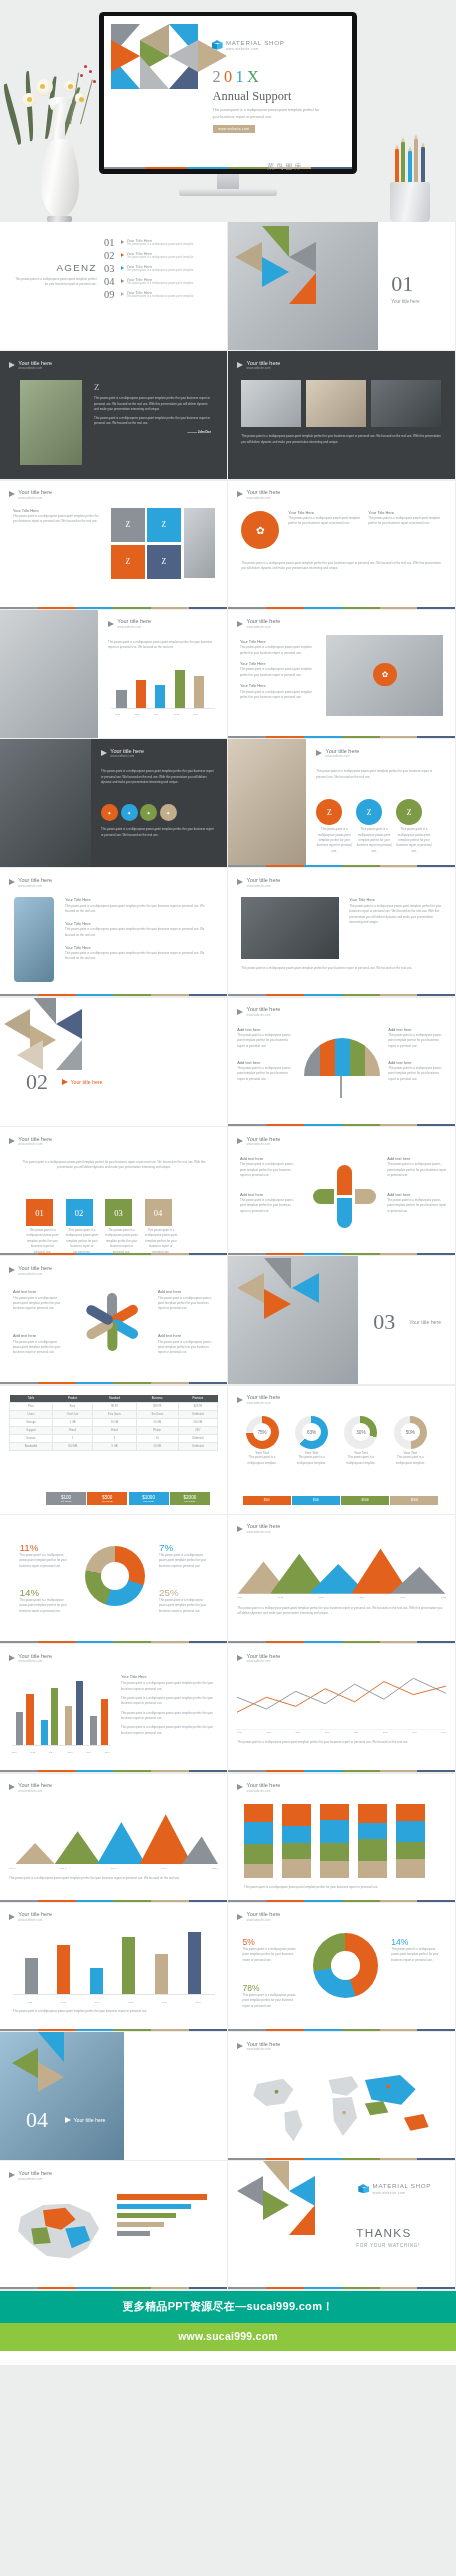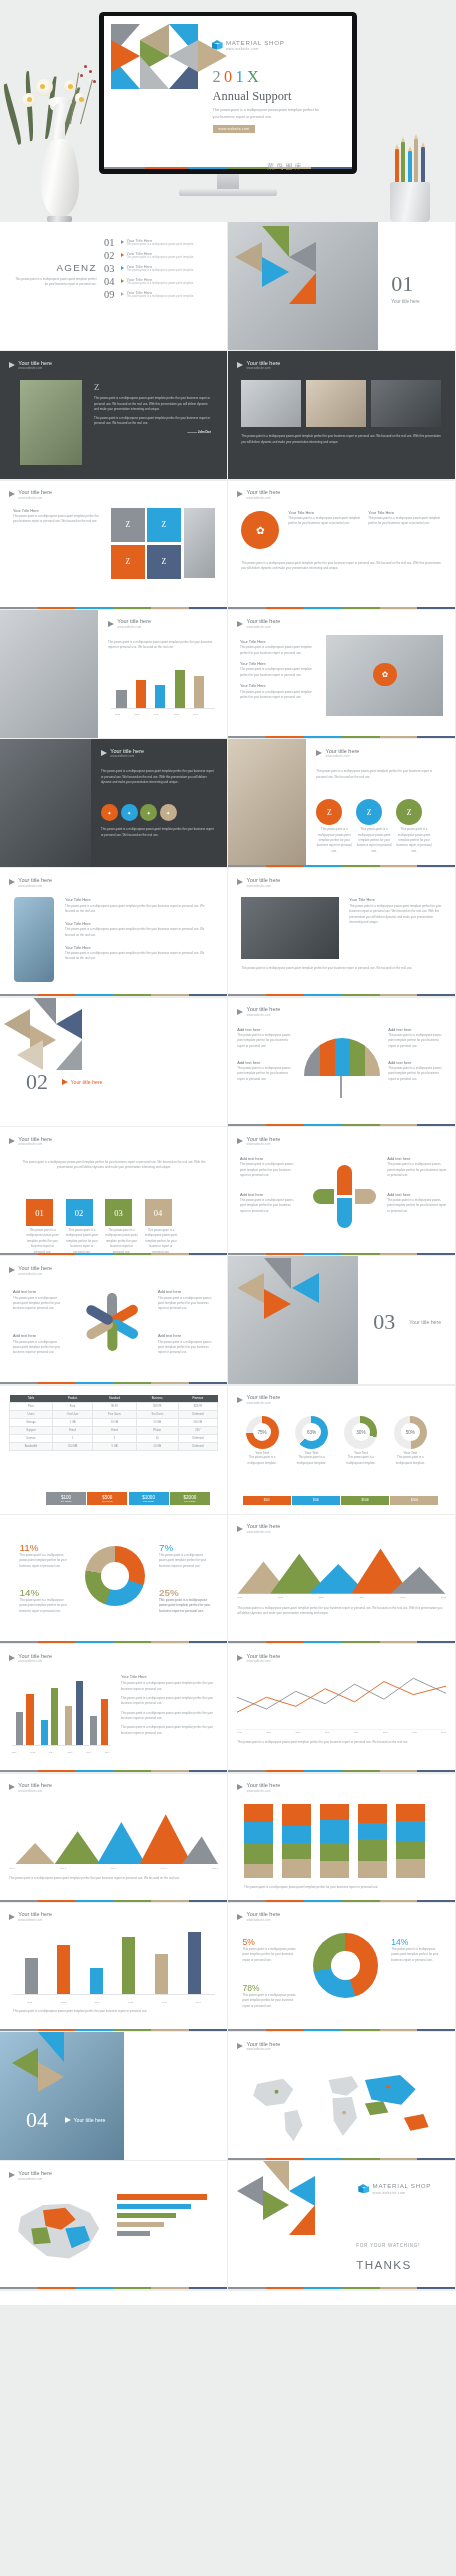--- a/index.html
+++ b/index.html
@@ -828,21 +828,21 @@
         <div style="font-size:9.8px;color:#7d9a46;">14%</div>
         <div class="body-txt" style="width:52px;">This power-point is a multipurpose power-point template perfect for your business report or personal use.</div>
       </div>
       <div style="position:absolute;left:85px;top:31px;width:60px;height:60px;border-radius:50%;background:conic-gradient(#e2621d 0 30%,#2ba4dc 30% 55%,#7d9a46 55% 78%,#c2ad8d 78% 100%);">
         <div style="position:absolute;inset:26%;border-radius:50%;background:#fff;"></div>
       </div>
       <div style="position:absolute;left:159px;top:27px;">
         <div style="font-size:9.8px;color:#2ba4dc;">7%</div>
         <div class="body-txt" style="width:52px;">This power-point is a multipurpose power-point template perfect for your business report or personal use.</div>
       </div>
-      <div style="position:absolute;left:159px;top:72px;font-weight:bold;">
+      <div style="position:absolute;left:159px;top:72px;">
         <div style="font-size:9.8px;color:#c2ad8d;">25%</div>
         <div class="body-txt" style="width:52px;">This power-point is a multipurpose power-point template perfect for your business report or personal use.</div>
       </div>
       <div class="sl-rule">
         <span class="grey"></span>
           <span class="orange"></span>
           <span class="blue"></span>
         <span class="olive"></span>
           <span class="tan"></span>
           <span class="navy"></span>
@@ -1206,30 +1206,32 @@
         <span class="cube">
             <i class="t"></i>
             <i class="l"></i>
             <i class="r"></i>
           </span>
         <span>
             <div class="logo-txt">MATERIAL SHOP</div>
               <div class="logo-sub">www.website.com</div>
           </span>
       </div>
-      <div style="position:absolute;left:128px;top:65px;font-size:11.7px;color:#6d7479;letter-spacing:1.3px;margin-top:32px;">THANKS</div>
+      <div style="position:absolute;left:128px;top:65px;font-size:11.7px;color:#6d7479;letter-spacing:1.3px;">THANKS</div>
       <div style="position:absolute;left:128px;top:82px;font-size:4.6px;color:#9aa0a4;letter-spacing:0.7px;">FOR YOUR WATCHING!</div>
       <div class="sl-rule">
         <span class="grey"></span>
           <span class="orange"></span>
           <span class="blue"></span>
         <span class="olive"></span>
           <span class="tan"></span>
           <span class="navy"></span>
       </div>
     </div>
 
   </div>
 
+  <div class="band1">更多精品PPT资源尽在—sucai999.com！</div>
+  <div class="band2">www.sucai999.com</div>
   <div class="band-tail"></div>
 
 </div>
 
 
 </body></html>

